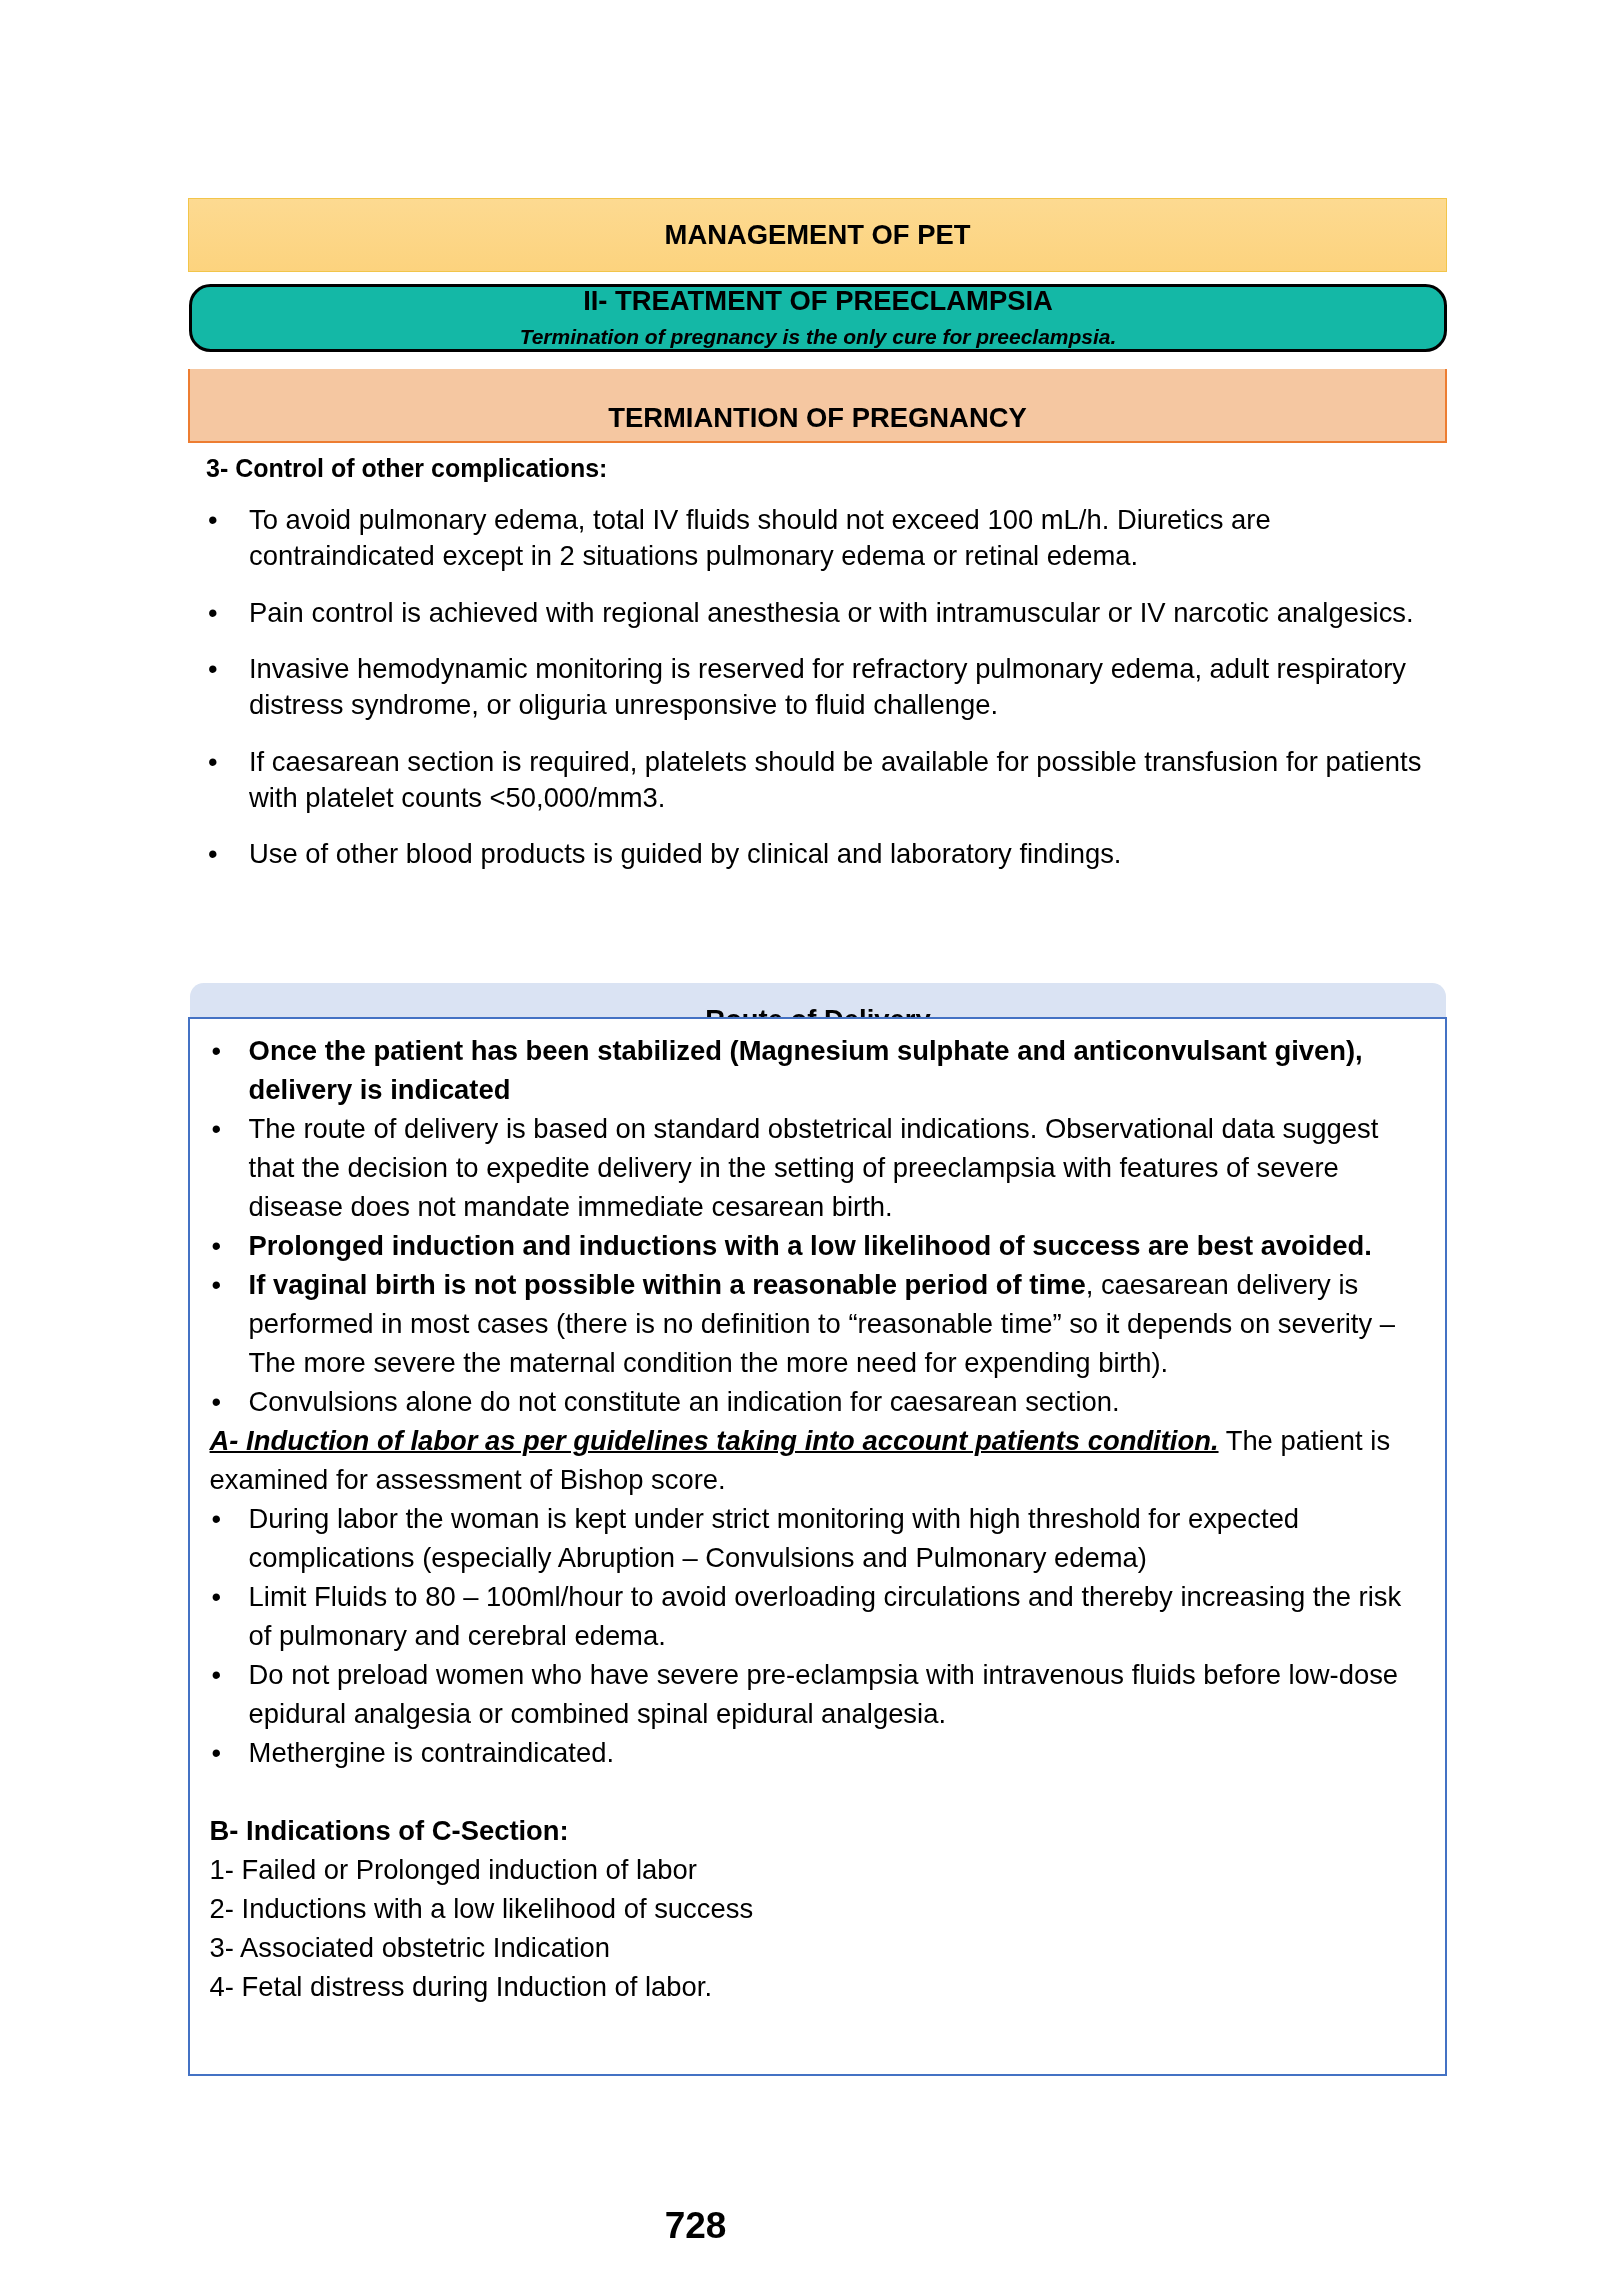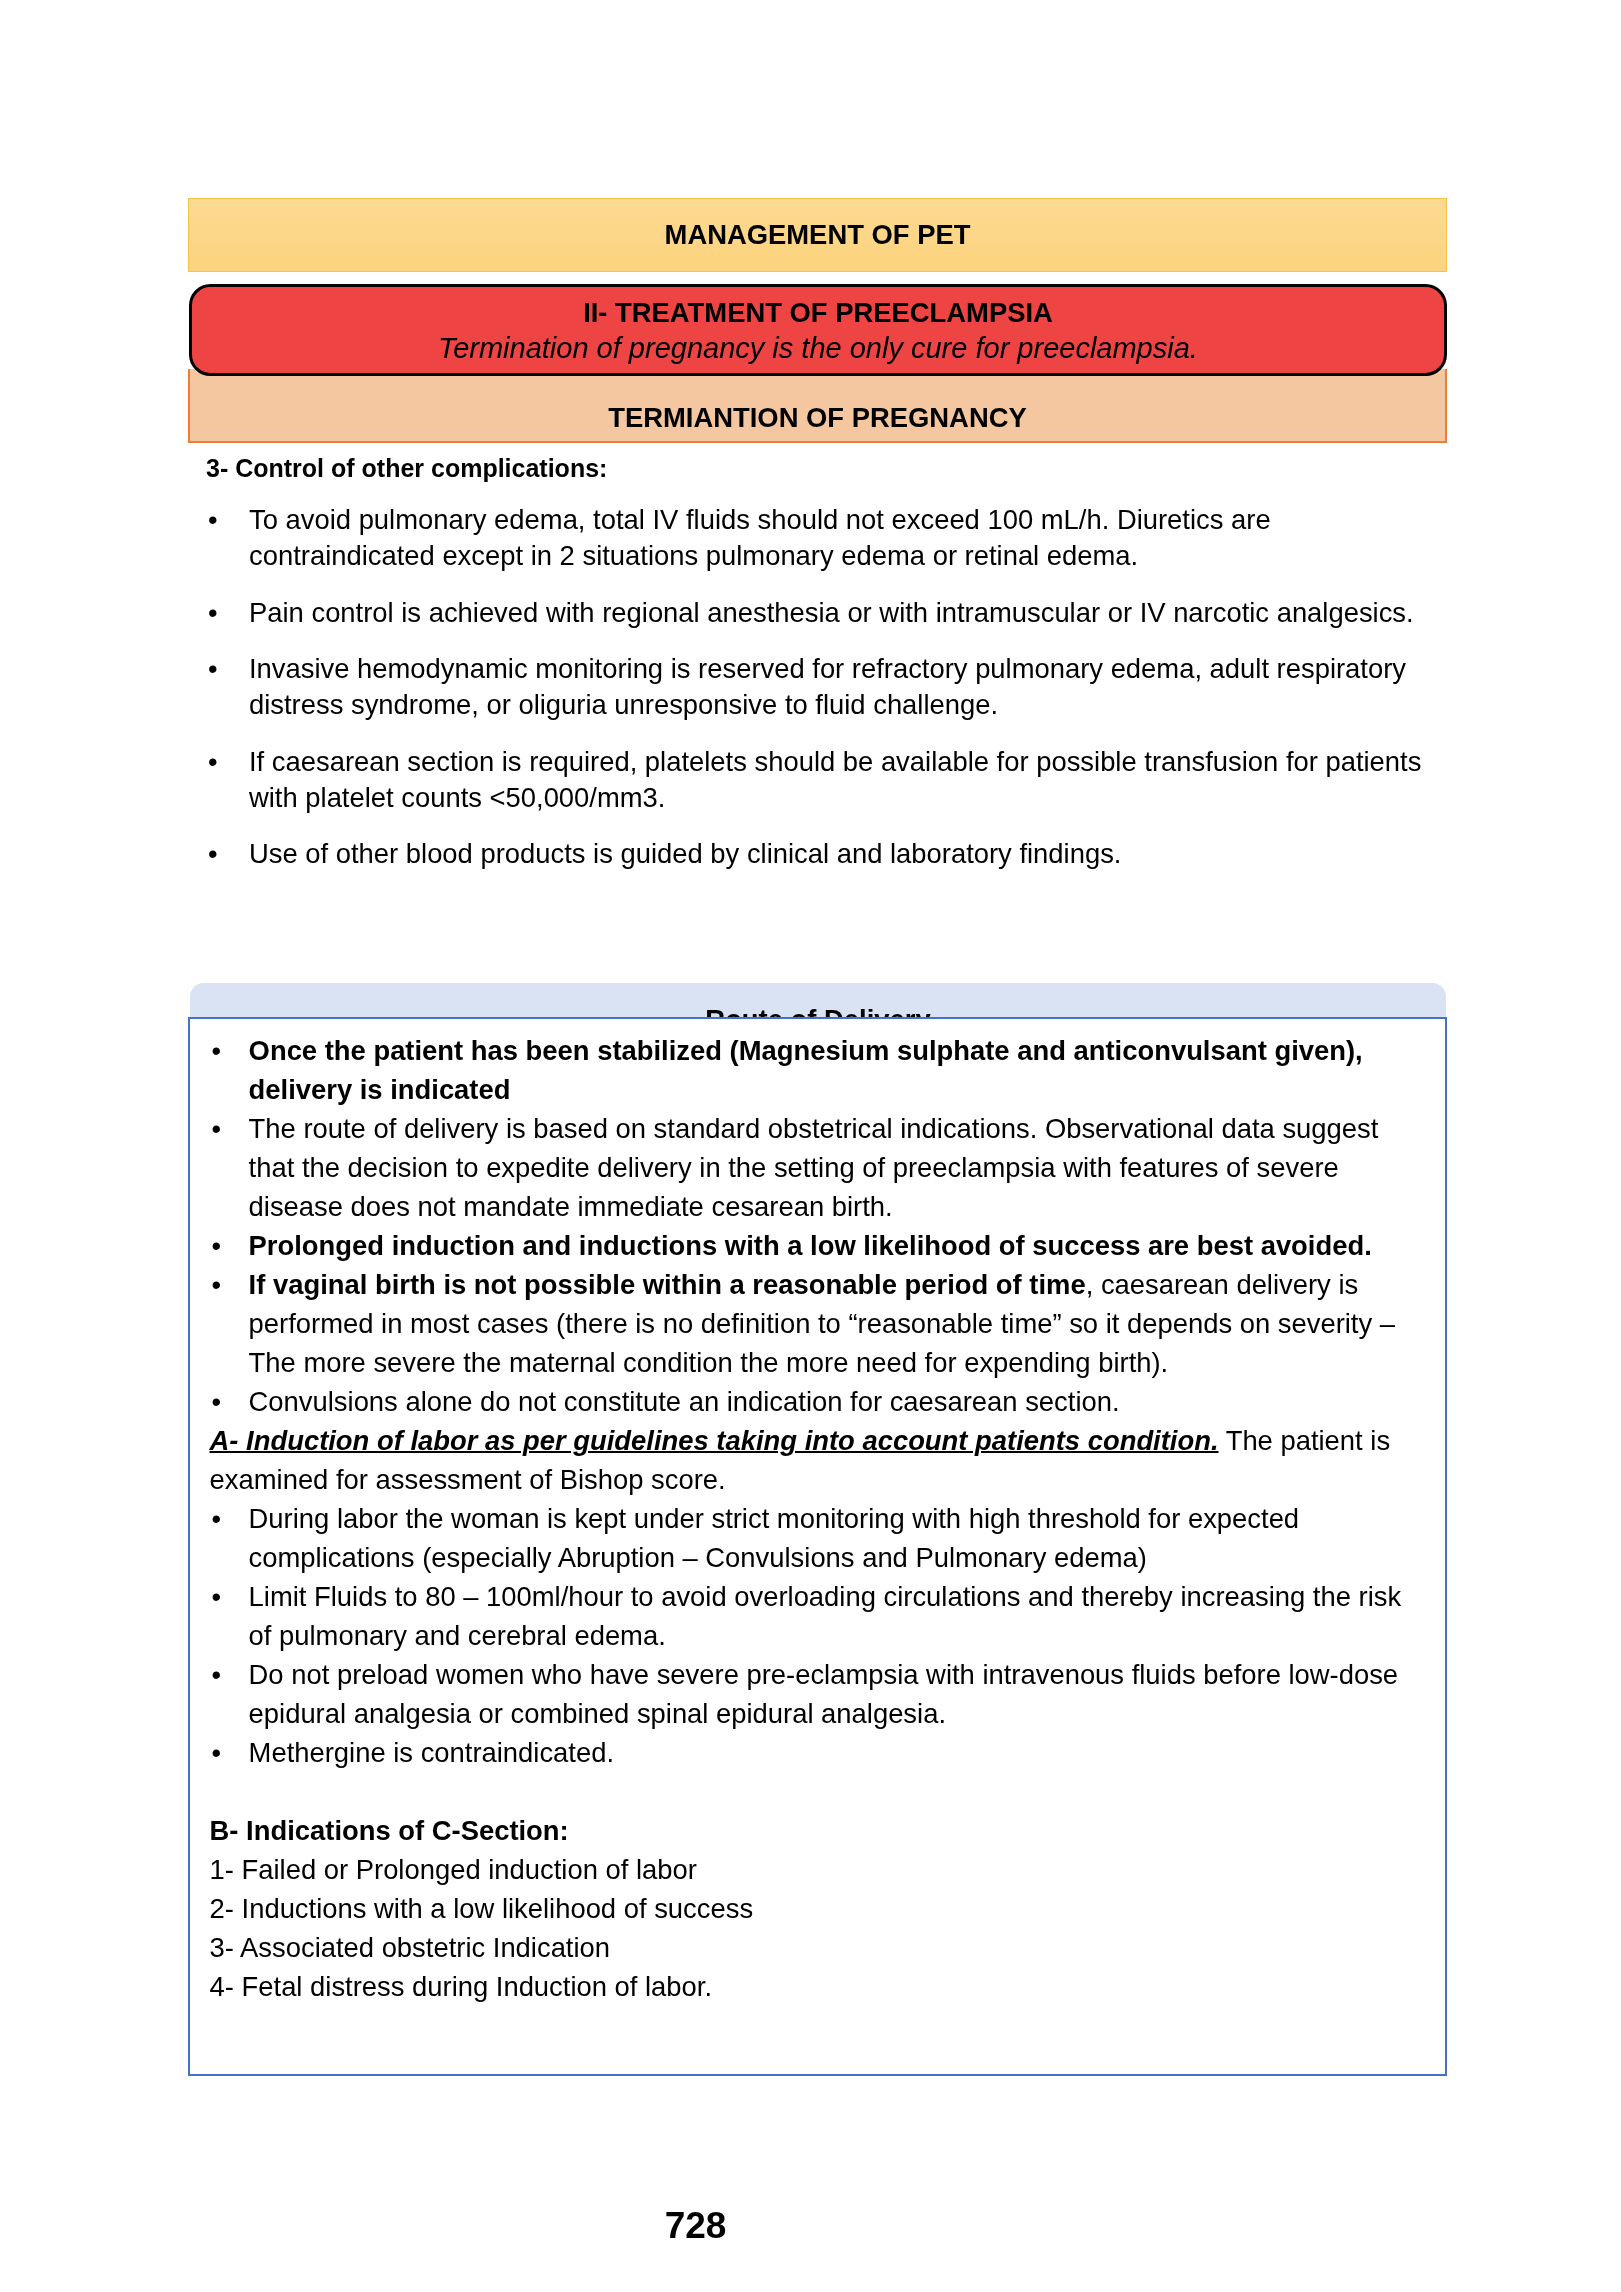--- a/index.html
+++ b/index.html
@@ -3,25 +3,25 @@
 <meta charset="utf-8">
 <style>
   html, body { margin: 0; padding: 0; background: #ffffff; }
   body { width: 1621px; height: 2293px; position: relative; overflow: hidden;
          font-family: "Liberation Sans", "DejaVu Sans", sans-serif; color: #000; }
   .abs { position: absolute; }
   .hdr-yellow { left: 188px; top: 198px; width: 1259px; height: 74px;
     background: linear-gradient(#fdda91, #fcd37e); border: 1px solid #f2c54a; box-sizing: border-box;
     display: flex; align-items: center; justify-content: center;
     font-weight: bold; font-size: 27.4px; }
-  .hdr-black { left: 189px; top: 284px; width: 1258px; height: 92px; box-sizing: border-box;
-    border: 3.9px solid #000; border-radius: 21.6px; background: #ef4444; z-index: 2;
+  .hdr-black { left: 189px; top: 284px; width: 1258px; height: 68px; box-sizing: border-box;
+    border: 3.9px solid #000; border-radius: 21.6px; background: #14b8a6; z-index: 2;
     display: flex; flex-direction: column; align-items: center; justify-content: center; }
   .hdr-black .t { font-weight: bold; font-size: 27.4px; line-height: 37px; }
-  .hdr-black .s { font-style: italic; font-size: 29px; line-height: 35px; }
+  .hdr-black .s { font-style: italic; font-size: 21px; line-height: 35px; font-weight: bold; }
   .hdr-orange { left: 188px; top: 369px; width: 1259px; height: 74px; box-sizing: border-box;
     background: #f5c7a1; border: 2.9px solid #ed7d31; border-top: none; z-index: 1;
     display: flex; align-items: center; justify-content: center; padding-top: 25px;
     font-weight: bold; font-size: 27.4px; }
   .sec-title { left: 206px; top: 449px; font-weight: bold; font-size: 25px; line-height: 39px; }
   .blist { left: 204px; top: 502px; width: 1225px; margin: 0; padding: 0; list-style: none; }
   .blist li { position: relative; padding-left: 45px; font-size: 27.4px; line-height: 36px; margin-bottom: 20.6px; }
   .bullet { position: absolute; left: 3.9px; top: 0; }
   .hdr-blue { left: 190px; top: 939px; width: 1256px; height: 74px; box-sizing: border-box;
     background: #dae3f3; border-radius: 13.7px;

